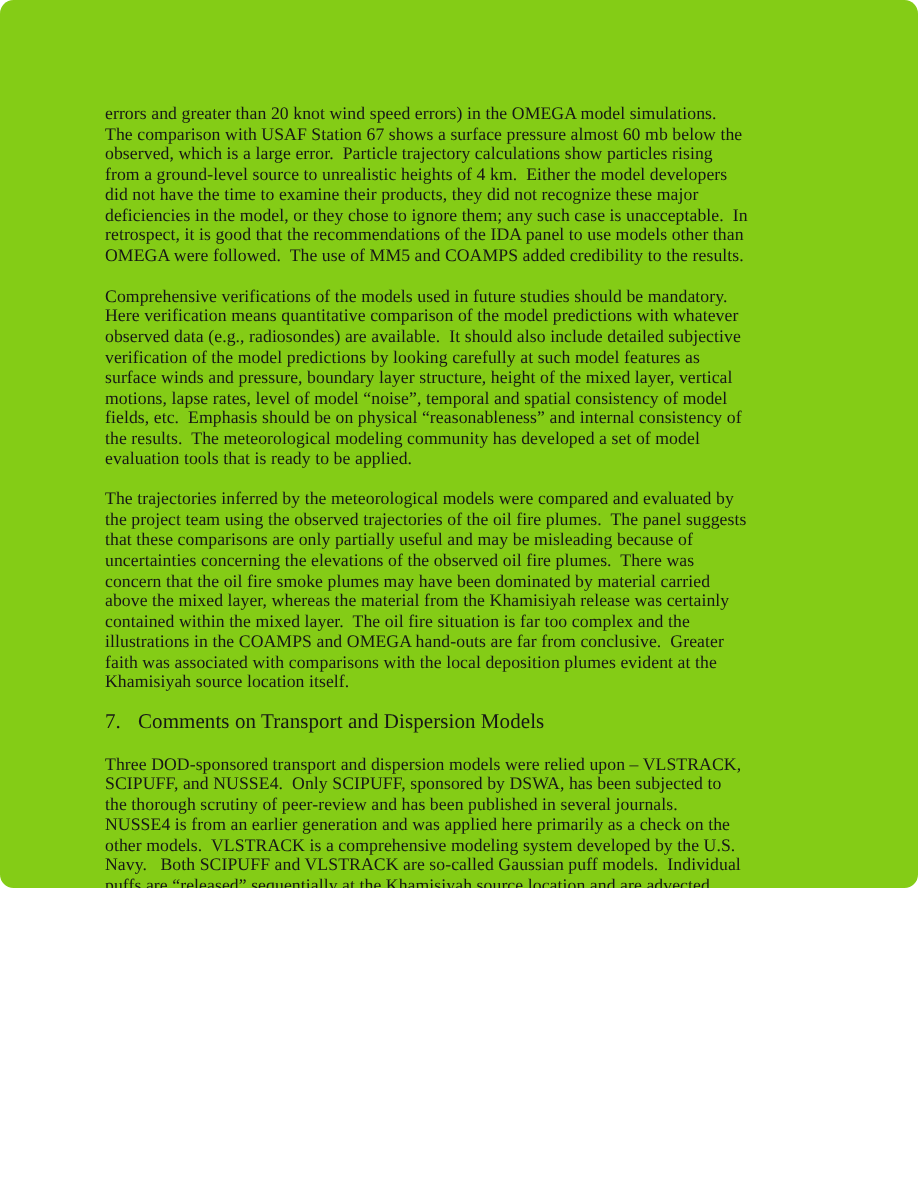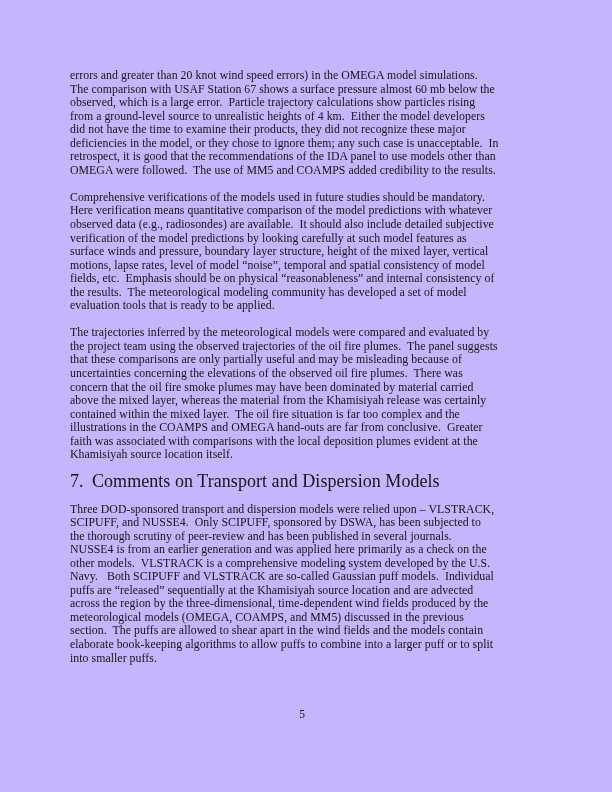--- a/index.html
+++ b/index.html
@@ -3,43 +3,44 @@
 <meta charset="utf-8">
 <style>
   html, body {
     margin: 0;
     padding: 0;
     background: #ffffff;
   }
   .page {
     position: relative;
     width: 612px;
-    height: 792px;
-    background: #c4b5fd;
+    height: 592px;
+    background: #84cc16;
     overflow: hidden;
     font-family: "Liberation Serif", "DejaVu Serif", serif;
     color: #161616;
+    border-radius: 9px;
   }
   .content {
     position: absolute;
     left: 70px;
     top: 69px;
     width: 500px;
     font-size: 11.8px;
     line-height: 13.55px;
     letter-spacing: 0.05px;
   }
   .para {
     margin: 0 0 13.55px 0;
     white-space: pre-wrap;
     text-align: left;
   }
   .section-heading {
     margin: 0 0 13.55px 0;
-    font-size: 18px;
+    font-size: 14px;
     line-height: 13.55px;
   }
   .section-number {
     display: inline-block;
     min-width: 22px;
   }
   .page-number {
     position: absolute;
     top: 708px;
     left: 0;

